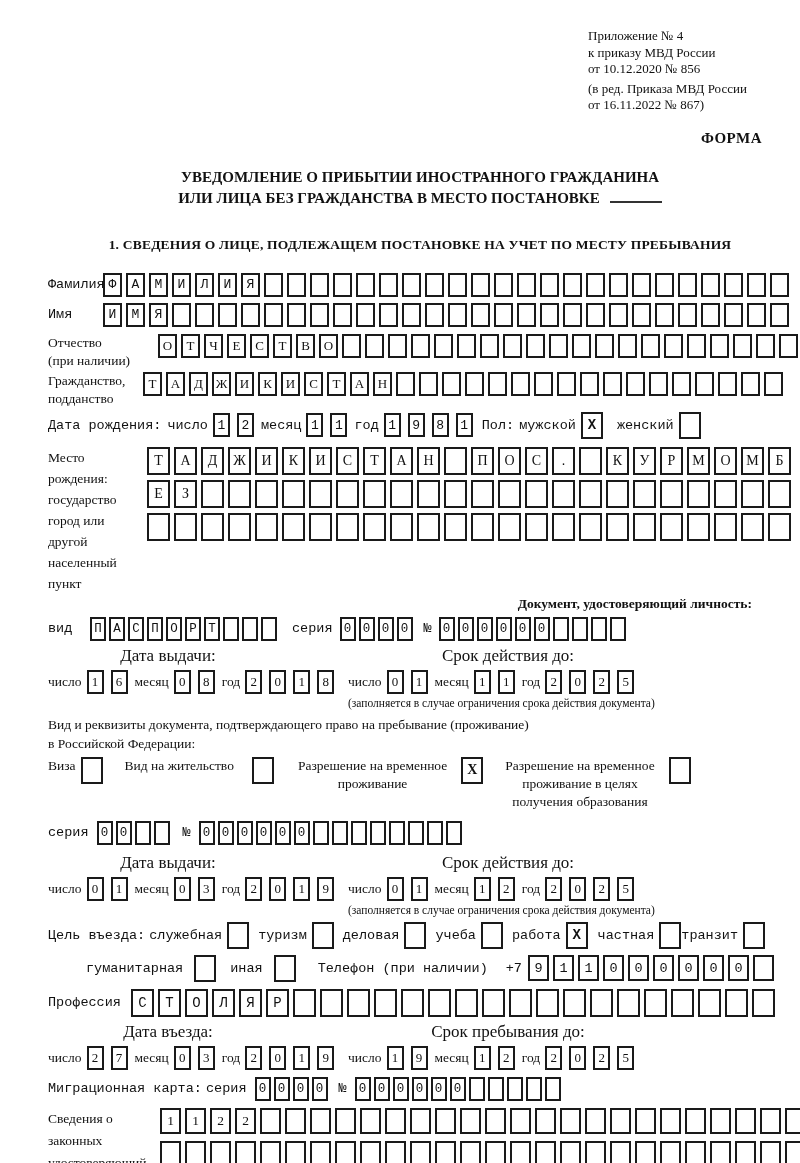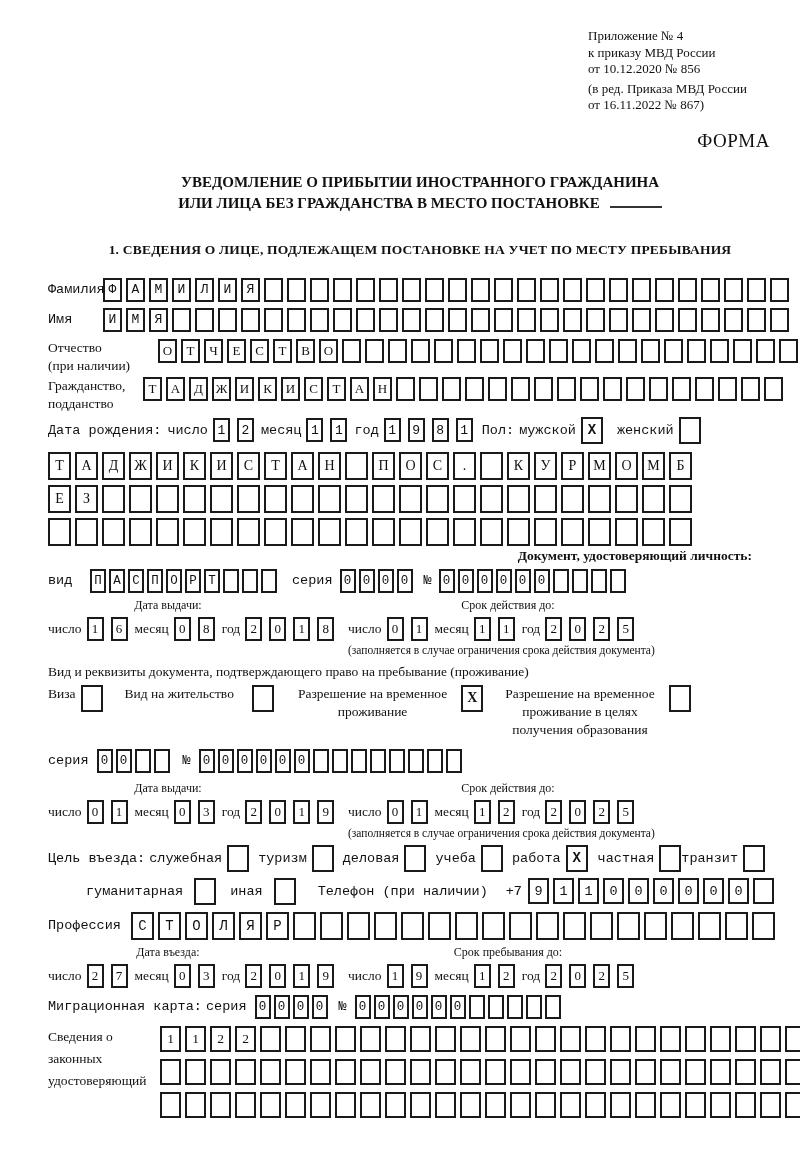--- a/index.html
+++ b/index.html
@@ -3,21 +3,21 @@
 <meta charset="utf-8">
 <style>
   html,body{margin:0;padding:0;background:#fff;}
   body{width:800px;height:1163px;overflow:hidden;color:#111;
        font-family:"Liberation Serif","DejaVu Serif",serif;}
   .page{box-sizing:border-box;width:800px;height:1163px;padding:28px 8px 0 48px;position:relative;}
 
   
   .hdr{margin-left:540px;width:230px;font-size:13px;line-height:16.5px;}
   .hdr .gap{margin-top:3px;}
-  .forma{margin-top:16px;margin-right:22px;text-align:right;font-weight:normal;font-size:19px;letter-spacing:.5px;}
+  .forma{margin-top:16px;margin-right:30px;text-align:right;font-weight:bold;font-size:15px;letter-spacing:.5px;}
 
   
   .title{margin-top:20px;text-align:center;font-weight:bold;font-size:15px;line-height:21px;}
   .blank-line{display:inline-block;width:52px;border-bottom:2px solid #333;vertical-align:baseline;margin-left:10px;}
   .sec-head{margin-top:28px;text-align:center;font-weight:bold;font-size:13.5px;letter-spacing:.2px;}
 
   
   .form{margin-top:20px;font-size:13.5px;}
   .row{display:flex;align-items:flex-start;margin-bottom:6px;}
   .row.c{align-items:center;font-family:Liberation Mono, monospace;}
@@ -36,21 +36,21 @@
 
   .dgroup{display:inline-flex;align-items:center;}
   .dgroup .dlab{margin-right:5px;}
 
   .doc-head{text-align:right;font-weight:bold;font-size:13.5px;margin:2px 40px 5px 0;}
 
   
   .dates{display:flex;margin-bottom:6px;}
   .dcol-l{width:300px;flex:none;}
   .dcol-r{width:320px;flex:none;}
-  .dhead{text-align:center;font-size:12px;margin-bottom:4px;}
+  .dhead{text-align:center;font-size:17px;margin-bottom:4px;}
   .dcol-l .dhead{width:240px;}
   .drow{display:flex;align-items:center;}
   .fnote{font-size:11.5px;margin-top:3px;white-space:nowrap;}
 
   .cbrow{display:flex;align-items:flex-start;margin:4px 0 10px 0;}
   .opt{display:flex;align-items:flex-start;}
   .opt .t{line-height:18px;}
   .opt .t.ctr{text-align:center;}
   .legal{display:flex;margin-top:2px;}
   .legal .lab2{width:112px;line-height:22px;}
@@ -256,20 +256,26 @@
         </span>
       <span class="dgroup" style="margin-left:14px">
           <span class="dlab">женский</span>
           <span class="boxes cbx">
             <span class="box"></span>
           </span>
         </span>
     </div>
 
     <div class="row" style="margin-bottom:2px">
+      <span class="lab2" style="width:99px;line-height:21px">
+        <span>Место рождения:</span><br>
+        <span>государство</span><br>
+        <span>город или другой</span><br>
+        <span>населенный пункт</span>
+      </span>
       <span>
         <span class="boxes bl" style="margin-bottom:5px;display:flex">
             <span class="box">Т</span>
             <span class="box">А</span>
             <span class="box">Д</span>
             <span class="box">Ж</span>
             <span class="box">И</span>
             <span class="box">К</span>
             <span class="box">И</span>
             <span class="box">С</span>
@@ -437,20 +443,21 @@
                 <span class="box">5</span>
               </span>
             </span>
         </div>
         <div class="fnote">(заполняется в случае ограничения срока действия документа)</div>
       </div>
     </div>
 
     <div style="line-height:19px;margin-bottom:3px">
       <div>Вид и реквизиты документа, подтверждающего право на пребывание (проживание)</div>
+      <div>в Российской Федерации:</div>
     </div>
 
     <div class="cbrow">
       <span class="opt">
           <span class="t">Виза</span>
           <span class="boxes cbx" style="margin-left:5px">
             <span class="box"></span>
           </span>
         </span>
       <span class="opt" style="margin-left:22px">

